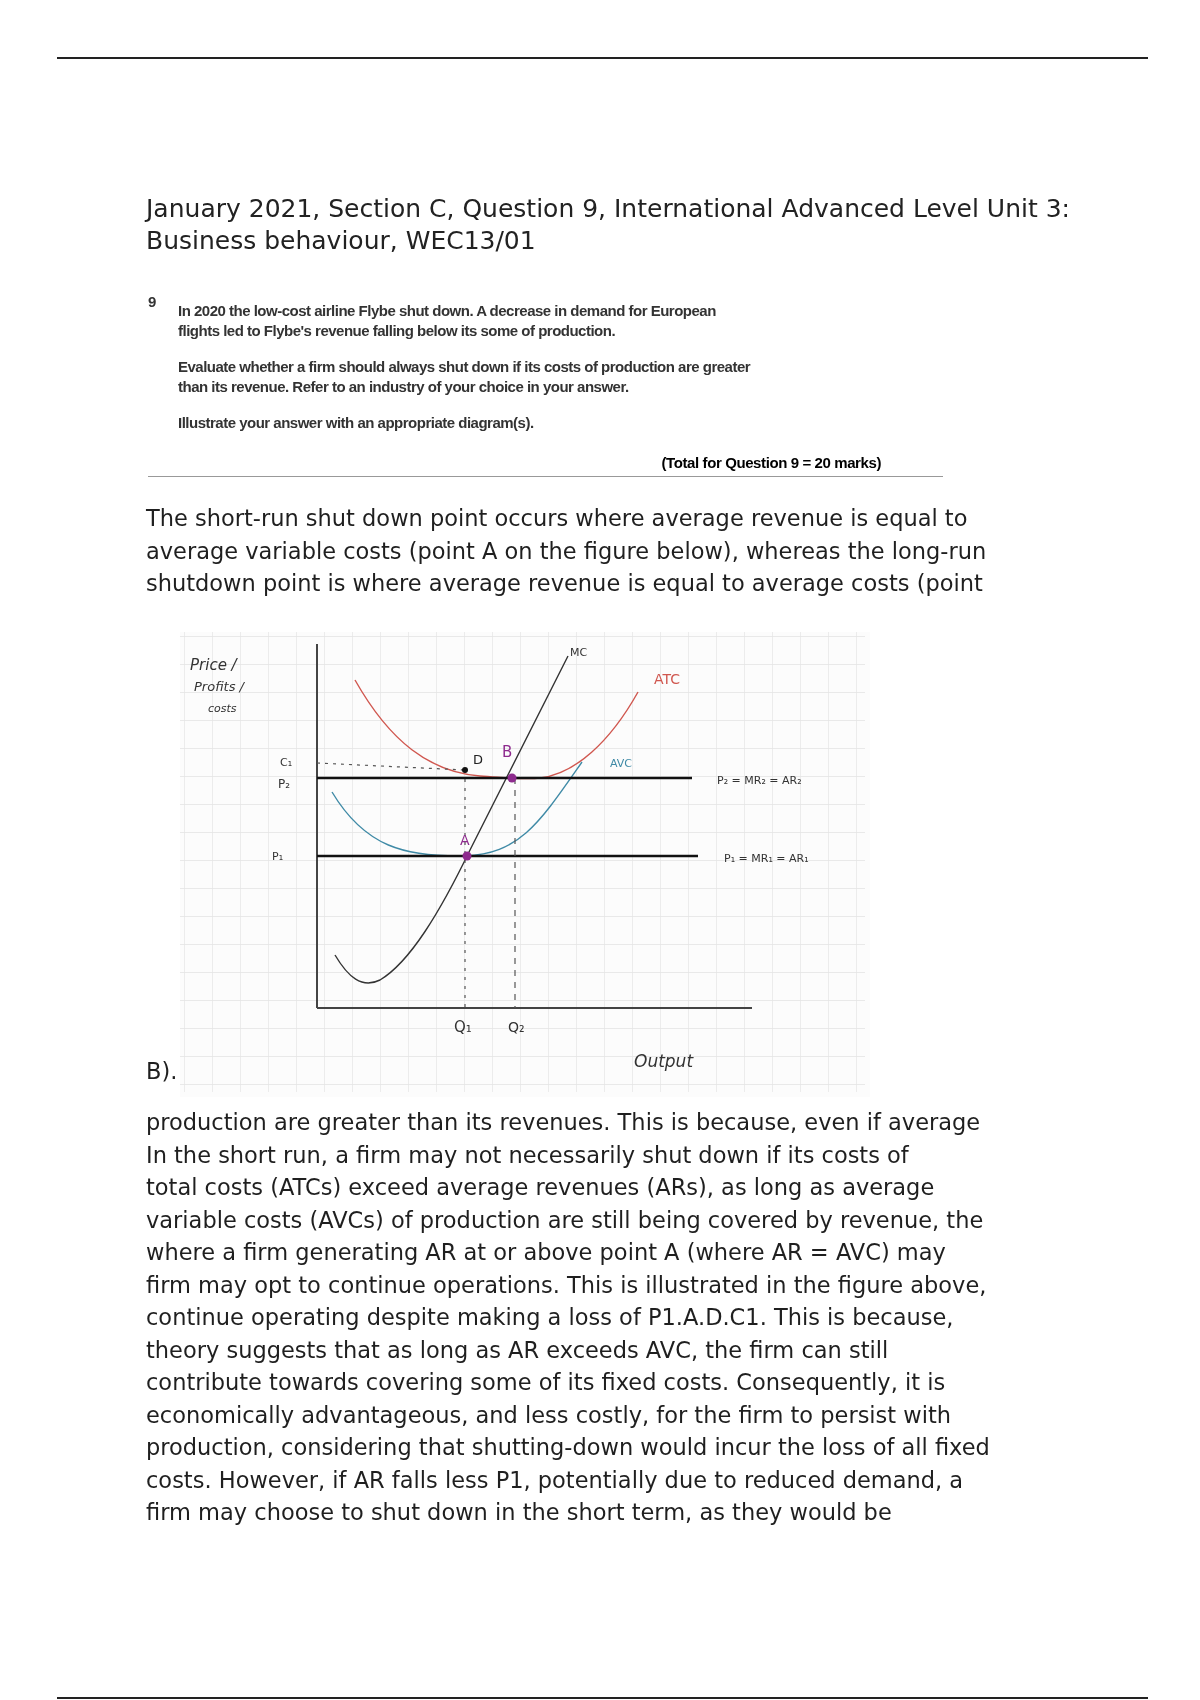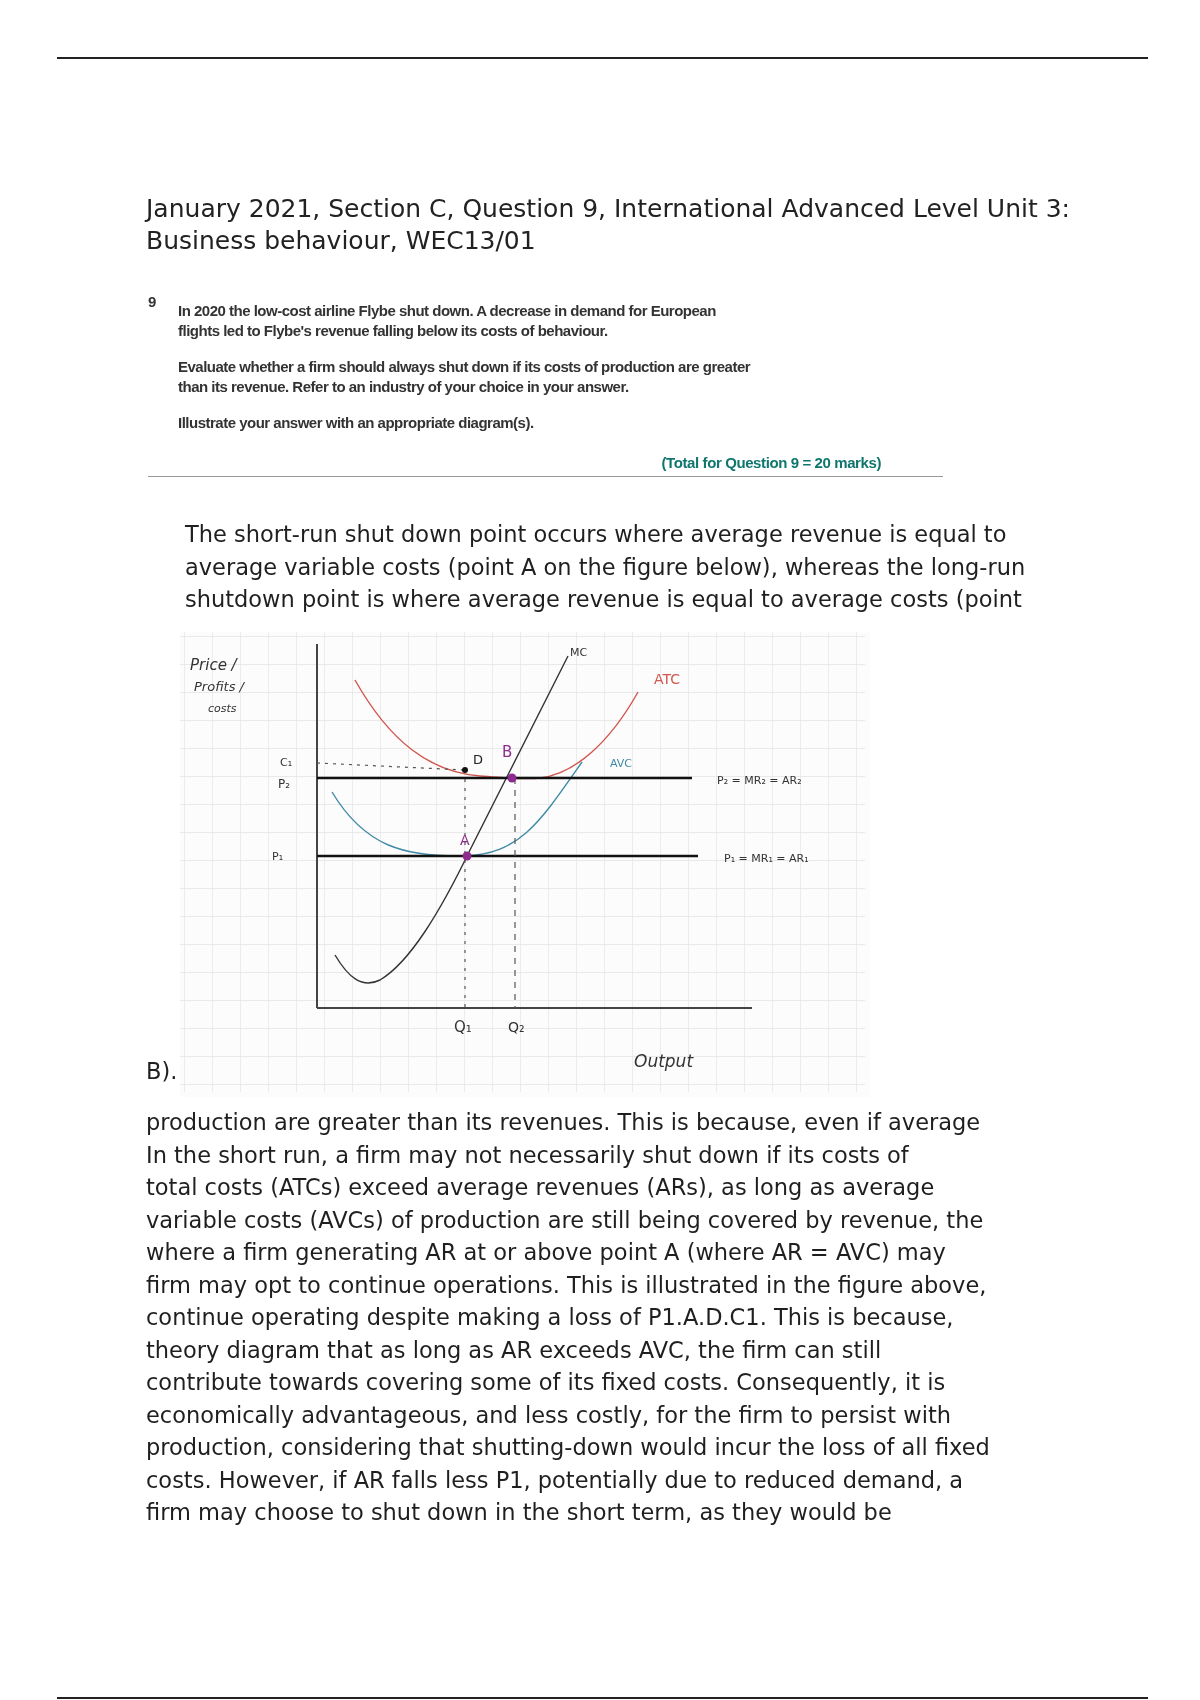--- a/index.html
+++ b/index.html
@@ -11,45 +11,45 @@
   .title { position: absolute; left: 146px; top: 193px; width: 960px;
            font-size: 25px; line-height: 32px; color: #222; }
   .question { position: absolute; left: 148px; top: 293px; width: 800px;
               font-family: "Liberation Sans", sans-serif; font-size: 15px;
               color: #333; letter-spacing: -0.5px; }
   .question .num { position: absolute; left: 0; top: 0; font-weight: bold; }
   .question p { margin: 8px 0 16px 30px; line-height: 20px; font-weight: bold; }
   .q-total { position: absolute; left: 148px; top: 452px; width: 795px;
              border-bottom: 1.5px solid #999; height: 24px; }
   .q-total span { position: absolute; right: 62px; top: 2px; font-family: "Liberation Sans", sans-serif;
-                  font-weight: bold; font-size: 15px; color: #0f766e; letter-spacing: -0.4px; }
+                  font-weight: bold; font-size: 15px; color: #000000; letter-spacing: -0.4px; }
   .para { position: absolute; left: 146px; width: 940px; font-size: 22.5px;
           line-height: 32.5px; color: #1f1f1f; margin: 0; }
-  .para1 { top: 518px; margin-left: 39px; }
+  .para1 { top: 502px; }
   .para2 { top: 1106px; }
   .b-label { position: absolute; left: 146px; top: 1058px; font-size: 22.5px; color: #1f1f1f; }
   .figure { position: absolute; left: 180px; top: 632px; width: 690px; height: 465px; }
   .figure svg { display: block; }
   .hand { font-family: "DejaVu Sans", sans-serif; }
 </style>
 </head>
 <body>
 
 <div class="rule top"></div>
 
 <div class="title">
   <div>January 2021, Section C, Question 9, International Advanced Level Unit 3:</div>
   <div>Business behaviour, WEC13/01</div>
 </div>
 
 <div class="question">
   <span class="num">9</span>
   <p>
     <span>In 2020 the low-cost airline Flybe shut down. A decrease in demand for European</span><br>
-    <span>flights led to Flybe's revenue falling below its costs of behaviour.</span>
+    <span>flights led to Flybe's revenue falling below its some of production.</span>
   </p>
   <p>
     <span>Evaluate whether a firm should always shut down if its costs of production are greater</span><br>
     <span>than its revenue. Refer to an industry of your choice in your answer.</span>
   </p>
   <p>Illustrate your answer with an appropriate diagram(s).</p>
 </div>
 
 <div class="q-total">
   <span>(Total for Question 9 = 20 marks)</span>
@@ -123,21 +123,21 @@
 <div class="b-label">B).</div>
 
 <div class="para para2">
   <div>production are greater than its revenues. This is because, even if average</div>
   <div>In the short run, a firm may not necessarily shut down if its costs of</div>
   <div>total costs (ATCs) exceed average revenues (ARs), as long as average</div>
   <div>variable costs (AVCs) of production are still being covered by revenue, the</div>
   <div>where a firm generating AR at or above point A (where AR = AVC) may</div>
   <div>firm may opt to continue operations. This is illustrated in the figure above,</div>
   <div>continue operating despite making a loss of P1.A.D.C1. This is because,</div>
-  <div>theory diagram that as long as AR exceeds AVC, the firm can still</div>
+  <div>theory suggests that as long as AR exceeds AVC, the firm can still</div>
   <div>contribute towards covering some of its fixed costs. Consequently, it is</div>
   <div>economically advantageous, and less costly, for the firm to persist with</div>
   <div>production, considering that shutting-down would incur the loss of all fixed</div>
   <div>costs. However, if AR falls less P1, potentially due to reduced demand, a</div>
   <div>firm may choose to shut down in the short  term, as they would be</div>
 </div>
 
 <div class="rule bottom"></div>
 
 </body></html>

